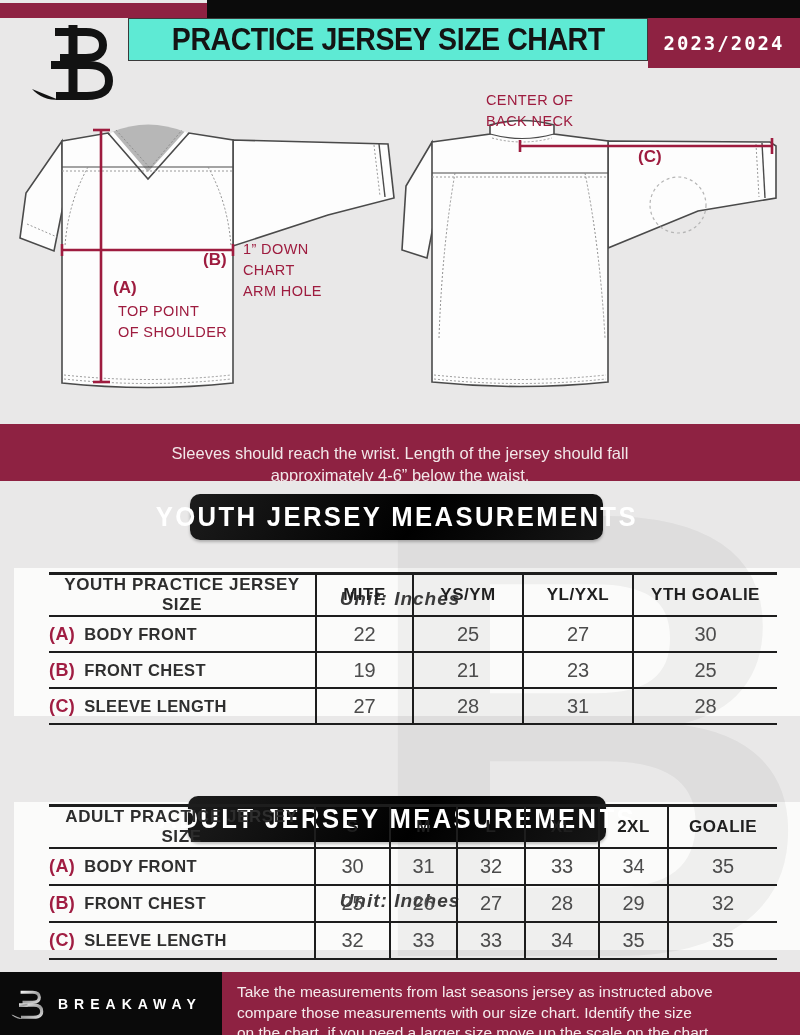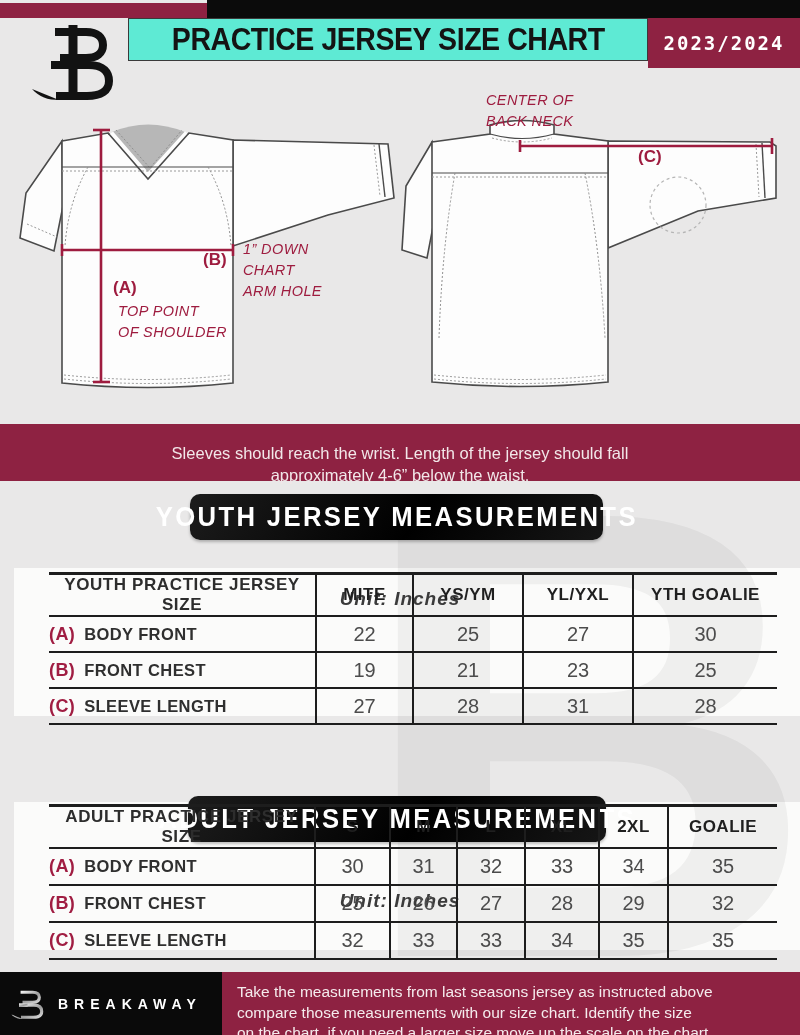--- a/index.html
+++ b/index.html
@@ -12,21 +12,21 @@
              border:1px solid #3a3a3a;box-sizing:border-box;display:flex;align-items:center;justify-content:center;}
   .title-box span{font-weight:700;font-size:31px;color:#141414;letter-spacing:-0.5px;
                   transform:scaleX(0.92);white-space:nowrap;}
   .year-box{position:absolute;left:648px;top:18px;width:152px;height:50px;background:#8e2242;
             display:flex;align-items:center;justify-content:center;}
   .year-box span{font-family:"DejaVu Sans Mono",monospace;font-weight:700;font-size:19px;color:#fff;
                  letter-spacing:2px;white-space:nowrap;}
   .logo-top{position:absolute;left:28px;top:22px;}
   
   .diagram-svg{position:absolute;left:0;top:88px;}
-  .ann{position:absolute;color:#9e1c3f;font-style:italic;font-size:14.5px;line-height:21px;
+  .ann{position:absolute;color:#9e1c3f;font-size:14.5px;line-height:21px;
        letter-spacing:0.4px;font-weight:500;white-space:nowrap;}
   .ann-key{position:absolute;color:#9e1c3f;font-style:normal;font-weight:800;font-size:17px;white-space:nowrap;}
   
   .notice{position:absolute;left:0;top:424px;width:800px;height:57px;background:#8e2242;
           color:#f2e7e9;text-align:center;font-size:16.5px;line-height:22px;box-sizing:border-box;padding-top:18px;}
   
   .banner{position:absolute;height:46px;background:linear-gradient(125deg,#1c1c1c 0%,#000 55%,#161616 100%);
           border-radius:10px;display:flex;align-items:center;justify-content:center;
           box-shadow:0 2px 3px rgba(0,0,0,0.25);}
   .banner span{color:#fff;font-weight:700;font-size:27px;letter-spacing:2.5px;transform:scaleX(0.95);white-space:nowrap;}

